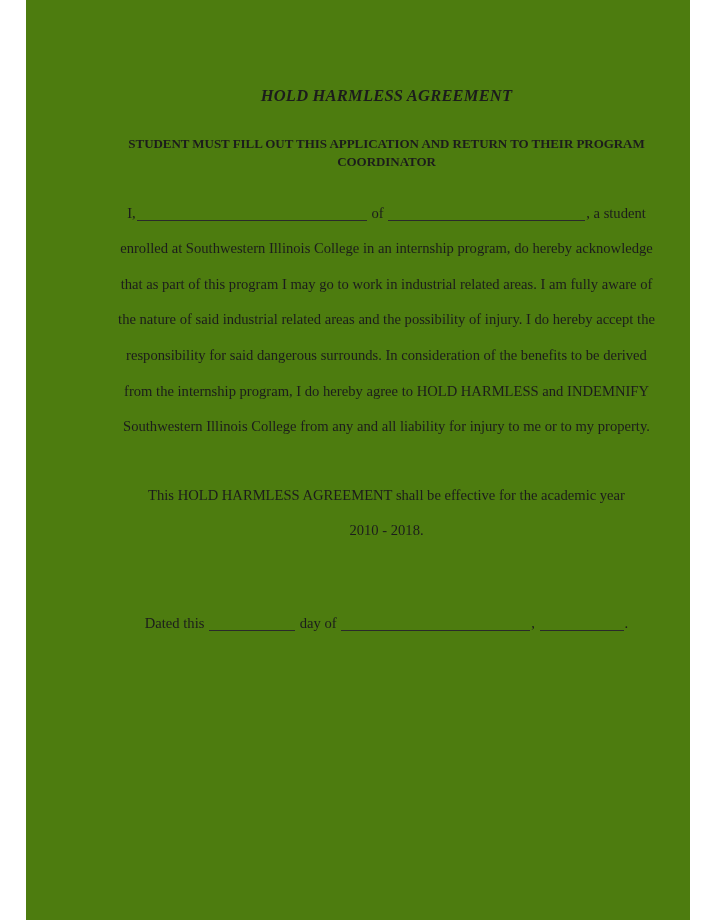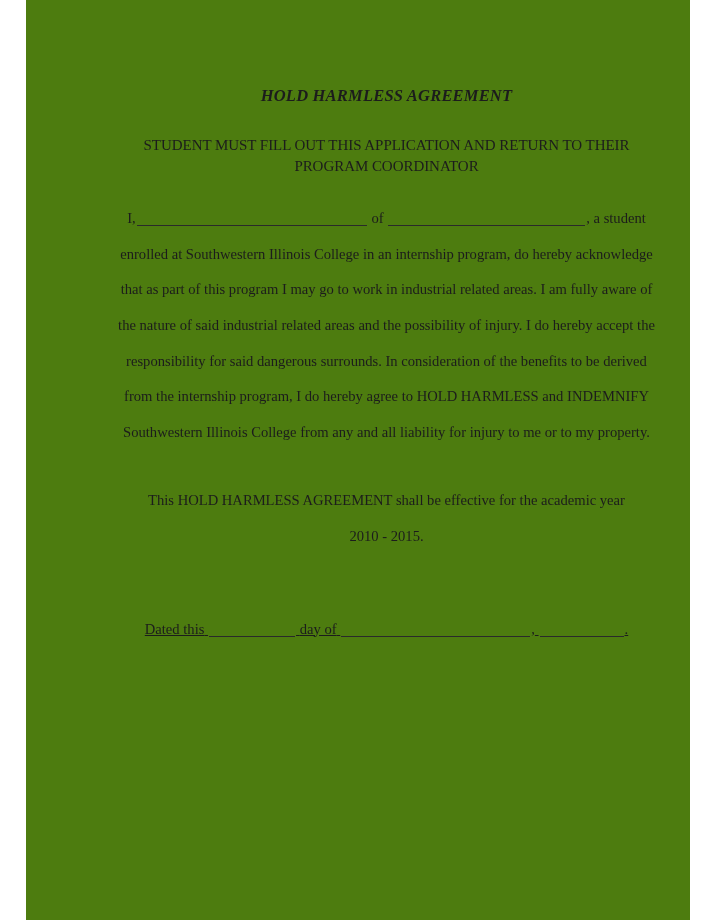--- a/index.html
+++ b/index.html
@@ -31,41 +31,41 @@
   .doc-title {
     font-size: 16.5px;
     font-weight: bold;
     font-style: italic;
     text-align: center;
     letter-spacing: 0.2px;
     margin: 0;
     line-height: 1.25;
   }
   .doc-subtitle {
-    font-size: 15px;
-    font-weight: normal;
+    font-size: 13px;
+    font-weight: bold;
     text-align: center;
     line-height: 1.42;
     margin: 28px 0 0 0;
     padding: 0 4px;
     letter-spacing: -0.05px;
   }
 
   
   .para {
     font-size: 14.6px;
     line-height: 35.6px;
     margin: 0;
     text-align: center;
     white-space: normal;
   }
   .para-main   { margin-top: 24px; }
   .para-term   { margin-top: 33px; }
   .para-bind   { margin-top: 57px; }
-  .para-dated  { margin-top: 57px; text-decoration: underline; }
+  .para-dated  { margin-top: 57px; }
   .para-sig    { margin-top: 32px; }
 
   
   .blank {
     display: inline-block;
     border-bottom: 1px solid #2a2a2a;
     vertical-align: -3px;
     height: 13px;
     margin: 0 1px;
   }
@@ -86,20 +86,20 @@
 
 <div class="page">
   <div class="doc-body">
 
     <h1 class="doc-title">HOLD HARMLESS AGREEMENT</h1>
 
     <h2 class="doc-subtitle">STUDENT MUST FILL OUT THIS APPLICATION AND RETURN TO THEIR PROGRAM COORDINATOR</h2>
 
     <p class="para para-main"><span>I,</span><span class="blank blank-name"></span> <span>of</span> <span class="blank blank-place"></span><span>, a student enrolled at Southwestern Illinois College in an internship program, do hereby acknowledge that as part of this program I may go to work in industrial related areas.  I am fully aware of the nature of said industrial related areas and the possibility of injury.  I do hereby accept the responsibility for said dangerous surrounds.  In consideration of the benefits to be derived from the internship program, I do hereby agree to HOLD HARMLESS and INDEMNIFY Southwestern Illinois College from any and all liability for injury to me or to my property.</span></p>
 
-    <p class="para para-term"><span>This HOLD HARMLESS AGREEMENT shall be effective for the academic year</span><br> <span class="uline">2010 -</span> <span class="uline">2015</span><span>.</span></p>
+    <p class="para para-term"><span>This HOLD HARMLESS AGREEMENT shall be effective for the academic year</span><br> <span class="uline">2010 -</span> <span class="uline">2018</span><span>.</span></p>
 
 
     <p class="para para-dated"><span>Dated this</span> <span class="blank blank-day"></span> <span>day of</span> <span class="blank blank-month"></span><span>,</span> <span class="blank blank-year"></span><span>.</span></p>
 
 
   </div>
 </div>
 
 </body></html>

